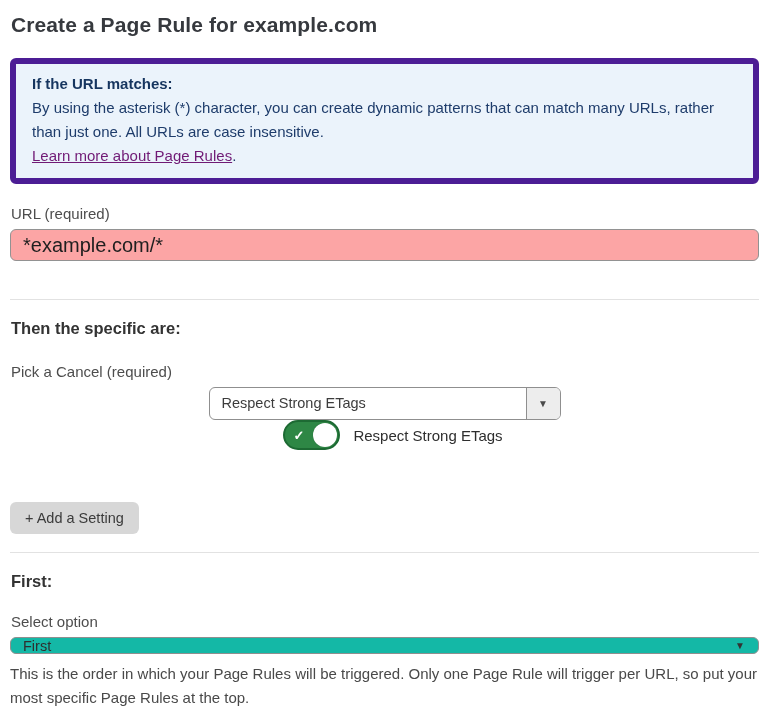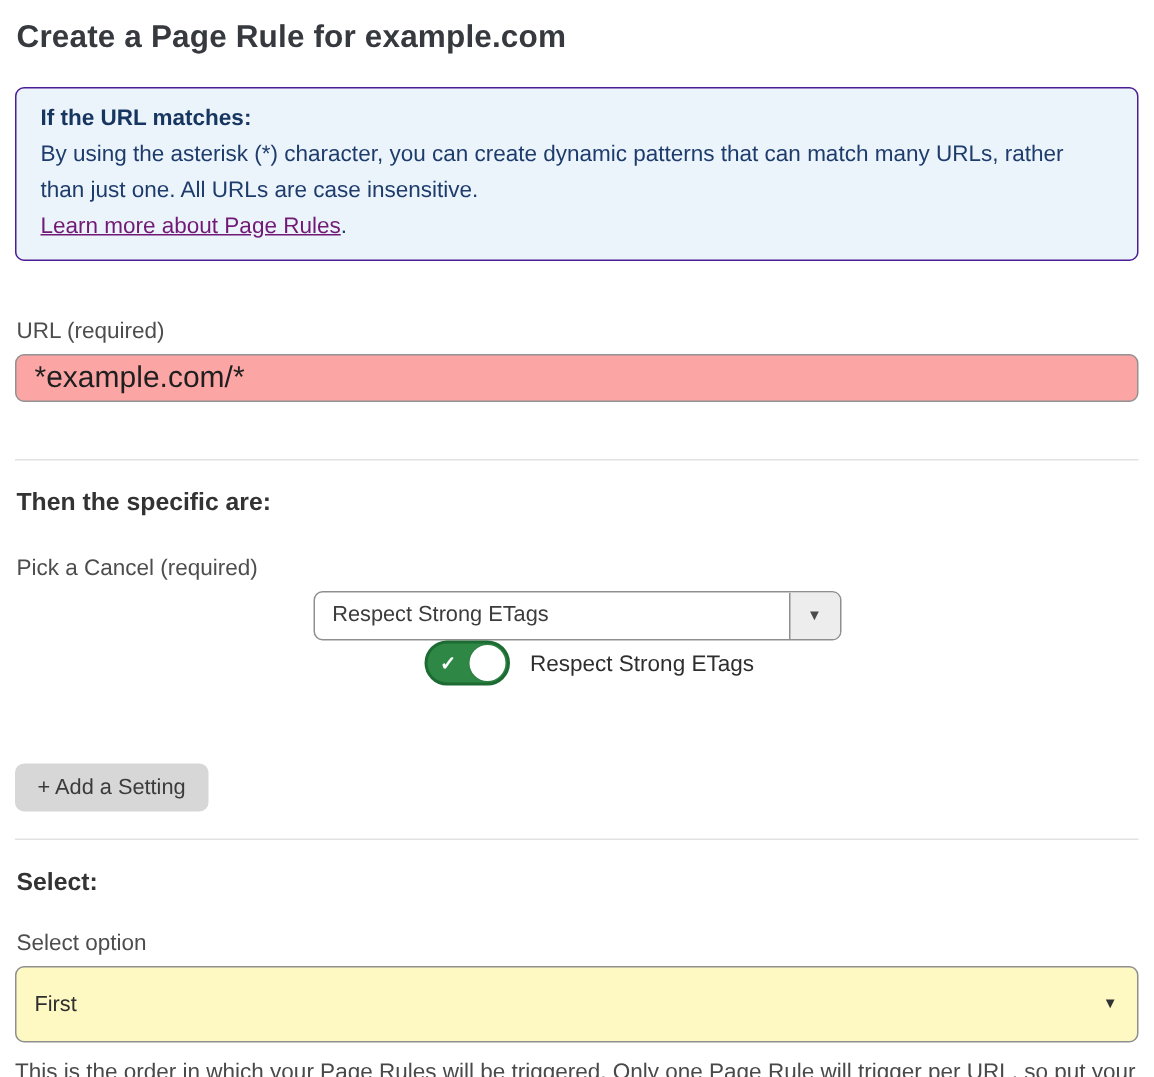--- a/index.html
+++ b/index.html
@@ -16,27 +16,27 @@
   .page-title {
     font-size: 21px;
     font-weight: bold;
     color: #36393e;
     margin: 3px 0 21px 1px;
     letter-spacing: 0.1px;
   }
 
   .info-box {
     background: #ebf3fb;
-    border: 1px solid #4c1d95;
+    border: 6px solid #4c1d95;
     border-radius: 6px;
     padding: 8px 16px 10px 16px;
     color: #1e3c6b;
     font-size: 15px;
     line-height: 24px;
-    margin-bottom: 38px;
+    margin-bottom: 21px;
   }
   .info-heading { font-weight: bold; color: #16355f; }
   .info-body { color: #1e3c6b; }
   .info-link {
     color: #701a75;
     text-decoration: underline;
     cursor: pointer;
   }
   .info-link-suffix { color: #1e3c6b; }
 
@@ -170,22 +170,22 @@
     display: inline-block;
   }
 
   .order-heading { margin-top: 19px; }
   .select-label  { margin-top: 22px; }
 
   .order-select {
     display: flex;
     align-items: center;
     width: 749px;
-    height: 51px;
-    background: #fef9c3;
+    height: 17px;
+    background: #14b8a6;
     border: 1px solid #8f8f8f;
     border-radius: 6px;
     cursor: pointer;
   }
   .order-select-value {
     flex: 1;
     padding: 0 12px;
     font-size: 14.5px;
     color: #2f2f2f;
   }
@@ -255,21 +255,21 @@
         <span class="toggle-knob"></span>
       </div>
       <span class="toggle-text">Respect Strong ETags</span>
     </div>
   </div>
 
   <button class="add-setting-btn">+ Add a Setting</button>
 
   <hr class="divider divider-add">
 
-  <h2 class="section-heading order-heading">Select:</h2>
+  <h2 class="section-heading order-heading">First:</h2>
 
   <div class="field-label select-label">Select option</div>
 
   <div class="order-select">
     <div class="order-select-value">First</div>
     <span class="caret">▼</span>
   </div>
 
   <div class="help-text">This is the order in which your Page Rules will be triggered. Only one Page Rule will trigger per URL, so put your most specific Page Rules at the top.</div>
 

